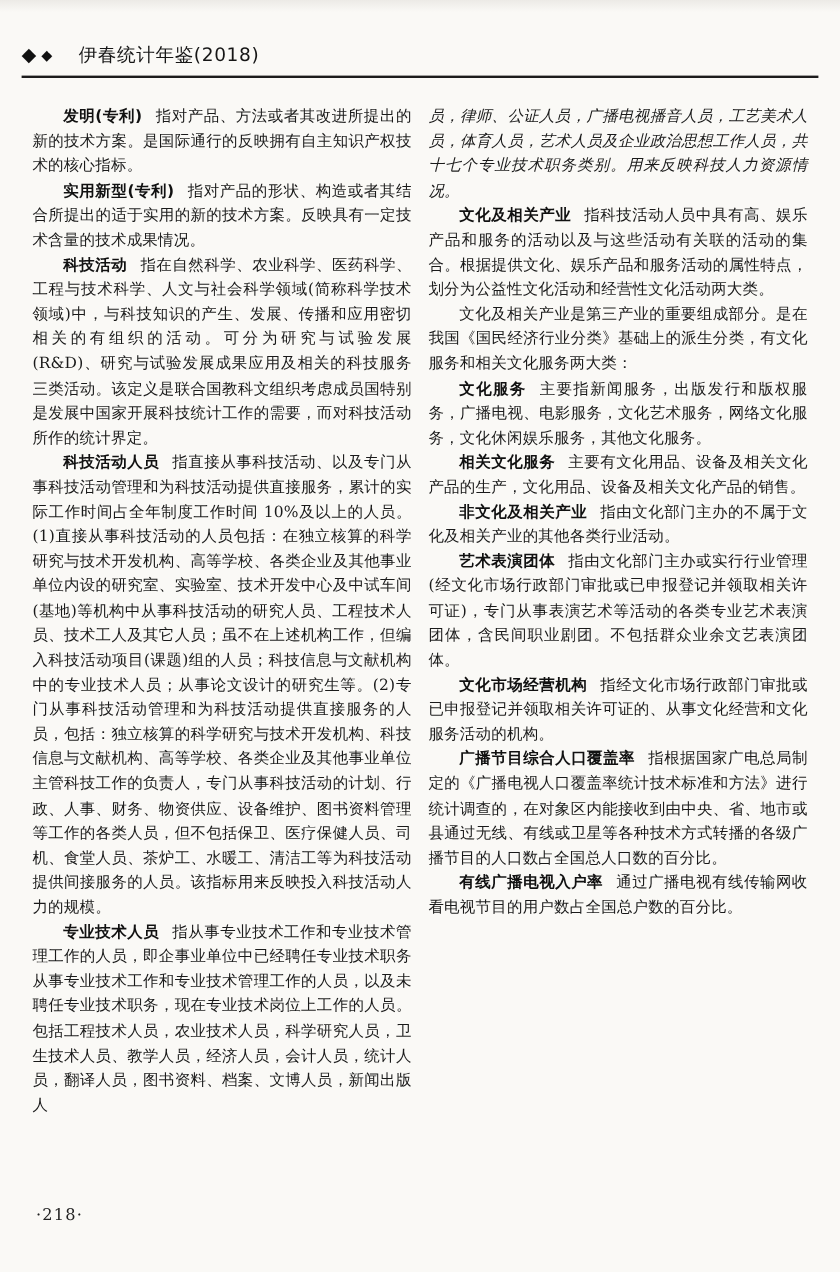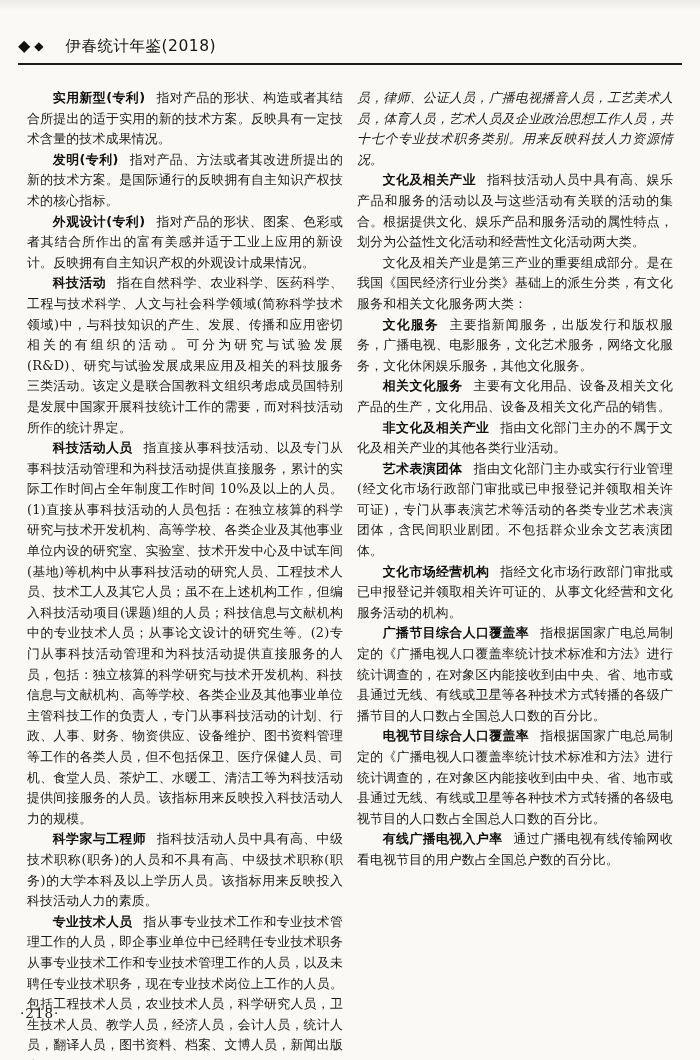--- a/index.html
+++ b/index.html
@@ -61,21 +61,21 @@
   }
   .para.no-indent{text-indent:0;font-style:italic;}
   .term{
     font-family:"DejaVu Sans","Liberation Sans",sans-serif;
     font-weight:bold;
     margin-right:0.85em;
     color:#111;
   }
   .footer{
     position:absolute;
-    left:20px;
+    left:30px;
     top:1005px;
     font-size:13.5px;
     letter-spacing:1px;
     color:#222;
   }
 </style>
 </head>
 <body>
 
 <div class="page">
@@ -84,38 +84,35 @@
     <div class="header-row">
       <span class="diamond big">◆</span>
       <span class="diamond small">◆</span>
       <span class="header-title">伊春统计年鉴(2018)</span>
     </div>
     <hr class="header-rule">
   </div>
 
   <div class="columns">
     <div class="column">
+        <p class="para"><span class="term">发明(专利)</span><span>指对产品、方法或者其改进所提出的新的技术方案。是国际通行的反映拥有自主知识产权技术的核心指标。</span></p>
         <p class="para"><span class="term">实用新型(专利)</span><span>指对产品的形状、构造或者其结合所提出的适于实用的新的技术方案。反映具有一定技术含量的技术成果情况。</span></p>
-        <p class="para"><span class="term">发明(专利)</span><span>指对产品、方法或者其改进所提出的新的技术方案。是国际通行的反映拥有自主知识产权技术的核心指标。</span></p>
-        <p class="para"><span class="term">外观设计(专利)</span><span>指对产品的形状、图案、色彩或者其结合所作出的富有美感并适于工业上应用的新设计。反映拥有自主知识产权的外观设计成果情况。</span></p>
         <p class="para"><span class="term">科技活动</span><span>指在自然科学、农业科学、医药科学、工程与技术科学、人文与社会科学领域(简称科学技术领域)中，与科技知识的产生、发展、传播和应用密切相关的有组织的活动。可分为研究与试验发展(R&amp;D)、研究与试验发展成果应用及相关的科技服务三类活动。该定义是联合国教科文组织考虑成员国特别是发展中国家开展科技统计工作的需要，而对科技活动所作的统计界定。</span></p>
         <p class="para"><span class="term">科技活动人员</span><span>指直接从事科技活动、以及专门从事科技活动管理和为科技活动提供直接服务，累计的实际工作时间占全年制度工作时间 10%及以上的人员。(1)直接从事科技活动的人员包括：在独立核算的科学研究与技术开发机构、高等学校、各类企业及其他事业单位内设的研究室、实验室、技术开发中心及中试车间(基地)等机构中从事科技活动的研究人员、工程技术人员、技术工人及其它人员；虽不在上述机构工作，但编入科技活动项目(课题)组的人员；科技信息与文献机构中的专业技术人员；从事论文设计的研究生等。(2)专门从事科技活动管理和为科技活动提供直接服务的人员，包括：独立核算的科学研究与技术开发机构、科技信息与文献机构、高等学校、各类企业及其他事业单位主管科技工作的负责人，专门从事科技活动的计划、行政、人事、财务、物资供应、设备维护、图书资料管理等工作的各类人员，但不包括保卫、医疗保健人员、司机、食堂人员、茶炉工、水暖工、清洁工等为科技活动提供间接服务的人员。该指标用来反映投入科技活动人力的规模。</span></p>
-        <p class="para"><span class="term">科学家与工程师</span><span>指科技活动人员中具有高、中级技术职称(职务)的人员和不具有高、中级技术职称(职务)的大学本科及以上学历人员。该指标用来反映投入科技活动人力的素质。</span></p>
         <p class="para"><span class="term">专业技术人员</span><span>指从事专业技术工作和专业技术管理工作的人员，即企事业单位中已经聘任专业技术职务从事专业技术工作和专业技术管理工作的人员，以及未聘任专业技术职务，现在专业技术岗位上工作的人员。包括工程技术人员，农业技术人员，科学研究人员，卫生技术人员、教学人员，经济人员，会计人员，统计人员，翻译人员，图书资料、档案、文博人员，新闻出版人</span></p>
       </div>
     <div class="column">
         <p class="para no-indent"><span>员，律师、公证人员，广播电视播音人员，工艺美术人员，体育人员，艺术人员及企业政治思想工作人员，共十七个专业技术职务类别。用来反映科技人力资源情况。</span></p>
         <p class="para"><span class="term">文化及相关产业</span><span>指科技活动人员中具有高、娱乐产品和服务的活动以及与这些活动有关联的活动的集合。根据提供文化、娱乐产品和服务活动的属性特点，划分为公益性文化活动和经营性文化活动两大类。</span></p>
         <p class="para"><span>文化及相关产业是第三产业的重要组成部分。是在我国《国民经济行业分类》基础上的派生分类，有文化服务和相关文化服务两大类：</span></p>
         <p class="para"><span class="term">文化服务</span><span>主要指新闻服务，出版发行和版权服务，广播电视、电影服务，文化艺术服务，网络文化服务，文化休闲娱乐服务，其他文化服务。</span></p>
         <p class="para"><span class="term">相关文化服务</span><span>主要有文化用品、设备及相关文化产品的生产，文化用品、设备及相关文化产品的销售。</span></p>
         <p class="para"><span class="term">非文化及相关产业</span><span>指由文化部门主办的不属于文化及相关产业的其他各类行业活动。</span></p>
         <p class="para"><span class="term">艺术表演团体</span><span>指由文化部门主办或实行行业管理(经文化市场行政部门审批或已申报登记并领取相关许可证)，专门从事表演艺术等活动的各类专业艺术表演团体，含民间职业剧团。不包括群众业余文艺表演团体。</span></p>
         <p class="para"><span class="term">文化市场经营机构</span><span>指经文化市场行政部门审批或已申报登记并领取相关许可证的、从事文化经营和文化服务活动的机构。</span></p>
         <p class="para"><span class="term">广播节目综合人口覆盖率</span><span>指根据国家广电总局制定的《广播电视人口覆盖率统计技术标准和方法》进行统计调查的，在对象区内能接收到由中央、省、地市或县通过无线、有线或卫星等各种技术方式转播的各级广播节目的人口数占全国总人口数的百分比。</span></p>
-        <p class="para"><span class="term">电视节目综合人口覆盖率</span><span>指根据国家广电总局制定的《广播电视人口覆盖率统计技术标准和方法》进行统计调查的，在对象区内能接收到由中央、省、地市或县通过无线、有线或卫星等各种技术方式转播的各级电视节目的人口数占全国总人口数的百分比。</span></p>
         <p class="para"><span class="term">有线广播电视入户率</span><span>通过广播电视有线传输网收看电视节目的用户数占全国总户数的百分比。</span></p>
       </div>
   </div>
 
   <div class="footer">·218·</div>
 
 </div>
 
 </body></html>

